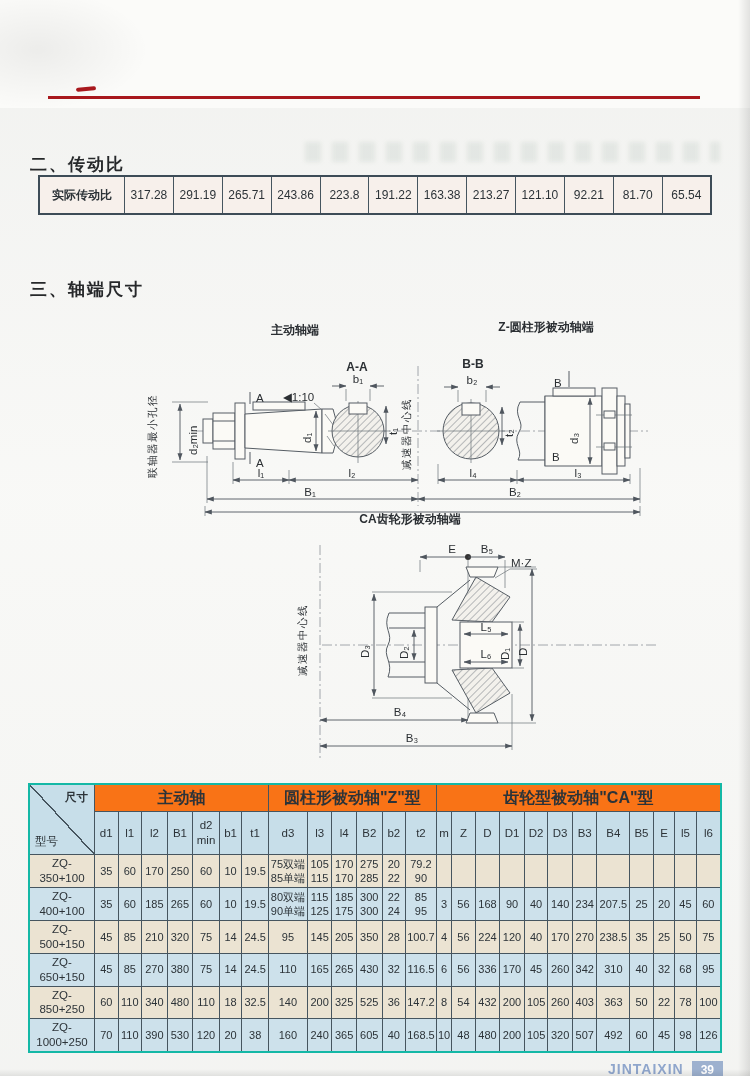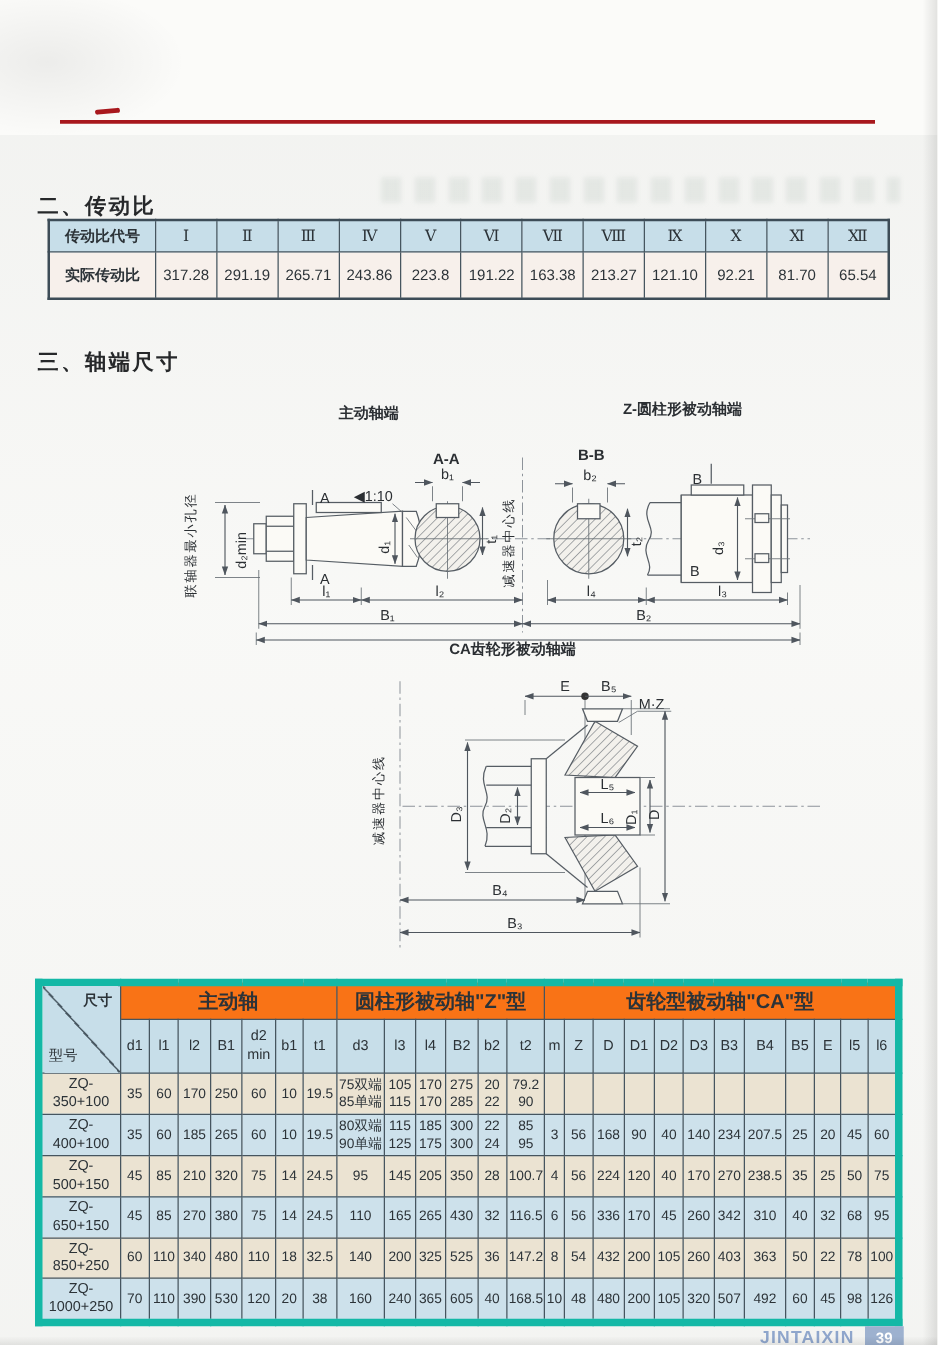--- a/index.html
+++ b/index.html
@@ -32,21 +32,21 @@
   #ratio-table td{border:1px solid #46555f;text-align:center;vertical-align:middle;
         font-size:12px;padding:0;}
   #ratio-table .lbl{width:84px;font-weight:bold;}
   #ratio-table .r-hd td{height:24px;background:#c7dee9;}
   #ratio-table .r-hd .num-hd{font-family:"Liberation Serif","DejaVu Serif",serif;font-size:12.5px;}
   #ratio-table .r-pink td{height:36px;background:#f7f0eb;}
   #ratio-table .r-blue td{height:25px;background:#cfe3ec;}
 
   
   #dim-table{position:absolute;left:28px;top:783px;width:694px;border-collapse:collapse;
-        table-layout:fixed;border:6px solid #14b8a6;}
+        table-layout:fixed;border:2px solid #14b8a6;}
   #dim-table td{border:1px solid #46555f;text-align:center;vertical-align:middle;
         font-size:11px;padding:1px 0;white-space:pre-line;line-height:1.3;}
   #dim-table .d-hd1 .grp{height:24px;background:#f97316;font-weight:bold;font-size:16px;}
   #dim-table .d-hd2 td{height:40px;background:#c7dee9;font-size:11.5px;}
   #dim-table .corner{background-color:#c7dee9;position:relative;
         background-image:linear-gradient(to top right,transparent calc(50% - .7px),
           #46555f calc(50% - .7px),#46555f calc(50% + .7px),transparent calc(50% + .7px));}
   #dim-table .c-tr{position:absolute;top:5px;right:6px;font-size:11.5px;font-weight:bold;}
   #dim-table .c-bl{position:absolute;bottom:5px;left:5px;font-size:11.5px;font-weight:normal;}
   #dim-table .d-beige td{background:#ebe3d2;height:28px;}
@@ -76,35 +76,20 @@
 <div class="corner-shade"></div>
 <div class="tint"></div>
 <div class="bleed"></div>
 <div class="red-dash"></div>
 <div class="red-line"></div>
 
 <h2 class="sec-heading" id="h-ratio">二、传动比</h2>
 
 <table id="ratio-table">
     <tbody>
-      <tr class="r-hd">
-        <td class="lbl">传动比代号</td>
-        <td class="num-hd">Ⅰ</td>
-        <td class="num-hd">Ⅱ</td>
-        <td class="num-hd">Ⅲ</td>
-        <td class="num-hd">Ⅳ</td>
-        <td class="num-hd">Ⅴ</td>
-        <td class="num-hd">Ⅵ</td>
-        <td class="num-hd">Ⅶ</td>
-        <td class="num-hd">Ⅷ</td>
-        <td class="num-hd">Ⅸ</td>
-        <td class="num-hd">Ⅹ</td>
-        <td class="num-hd">Ⅺ</td>
-        <td class="num-hd">Ⅻ</td>
-      </tr>
       <tr class="r-pink">
         <td class="lbl">实际传动比</td>
         <td>317.28</td>
         <td>291.19</td>
         <td>265.71</td>
         <td>243.86</td>
         <td>223.8</td>
         <td>191.22</td>
         <td>163.38</td>
         <td>213.27</td>

